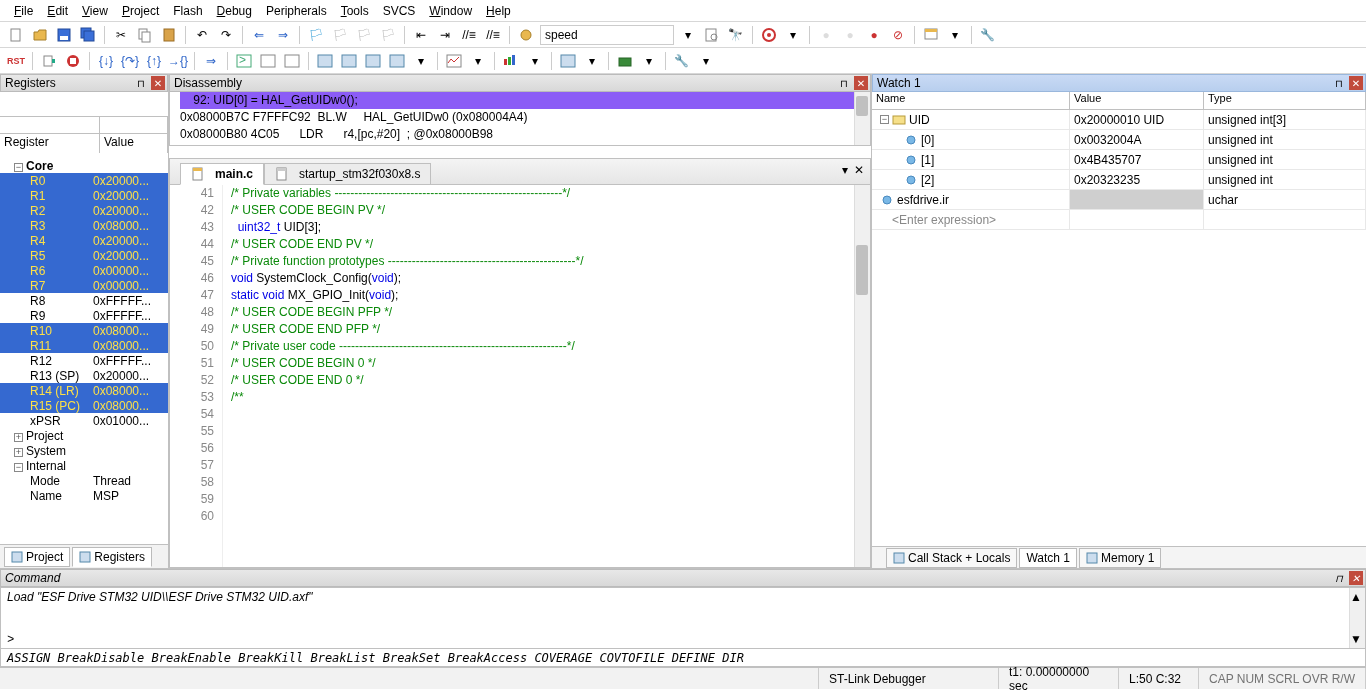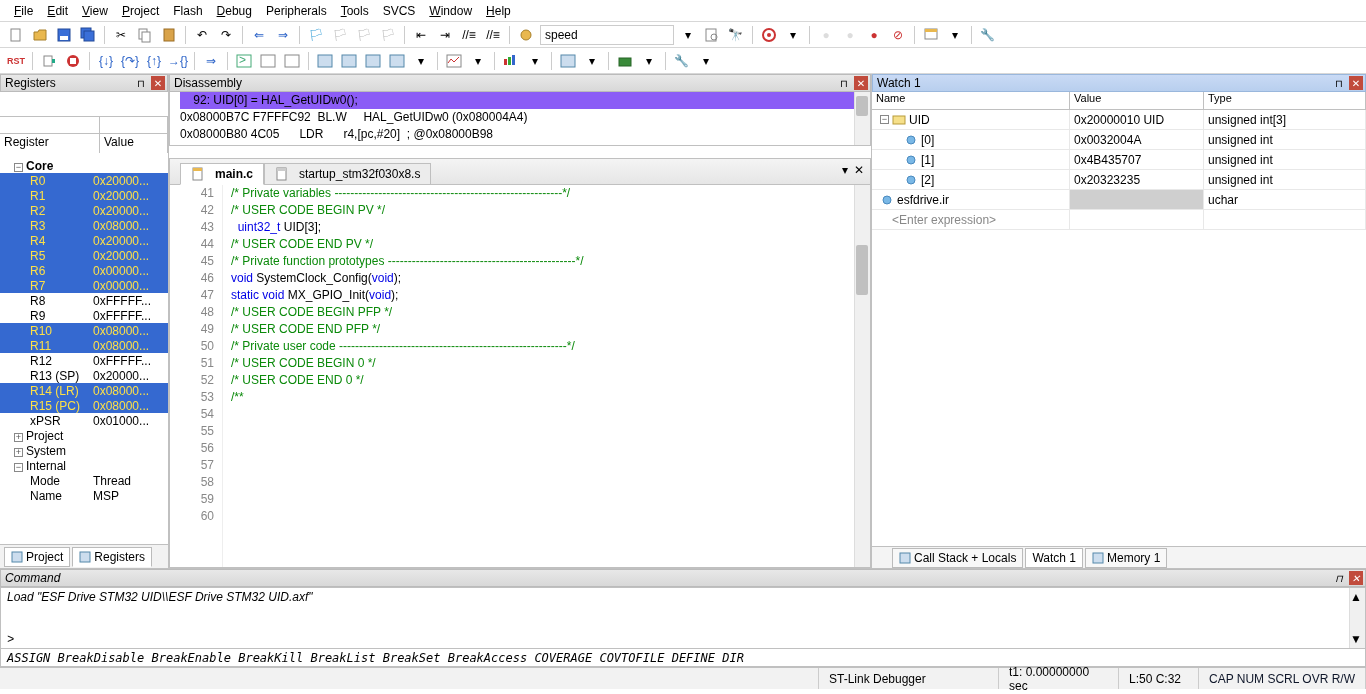--- a/index.html
+++ b/index.html
@@ -56,21 +56,21 @@
 .right { flex:1; display:flex; flex-direction:column; border-left:1px solid #c0c0c0;}
 .watch-head { display:flex; height:18px; border-bottom:1px solid #c0c0c0; background:#fff;}
 .watch-head div { border-right:1px solid #c0c0c0; padding:0 4px; font-size:11px;}
 .wh-name{ width:198px;} .wh-val{ width:134px;} .wh-type{ flex:1;}
 .watch-body { flex:1; background:#fff; }
 .wrow { display:flex; height:20px; align-items:center; border-bottom:1px solid #e8e8e8;}
 .wrow>div { border-right:1px solid #e8e8e8; height:100%; display:flex; align-items:center; padding:0 4px;}
 .wn{width:198px;} .wv{width:134px;} .wt{flex:1;}
 .wrow.gray .wv{ background:#cfcfcf; color:#555;}
 .w-icon{ width:14px; margin-right:3px; display:inline-flex;}
-.right-tabs { display:flex; border-top:1px solid #c0c0c0; height:22px; align-items:center; gap:2px; padding:0 20px; background:#f4f4f4;}
+.right-tabs { display:flex; border-top:1px solid #c0c0c0; height:22px; align-items:center; gap:2px; padding:0 14px; background:#f4f4f4;}
 .rtab { display:inline-flex; align-items:center; gap:3px; padding:2px 6px; border:1px solid #bbb; background:#f8f8f8; font-size:11px; cursor:pointer;}
 .rtab.active{ background:#fff;}
 
 .command { border-top:1px solid #c0c0c0;font-style:italic; }
 .cmd-body { height:62px; border:1px solid #c0c0c0; background:#fff; font-family:Consolas,monospace; font-size:12px; padding:2px 6px; position:relative;}
 .cmd-hint { height:18px; border:1px solid #c0c0c0; border-top:none; font-family:Consolas,monospace; font-size:12px; padding:0 6px; background:#fff; display:flex; align-items:center;}
 .statusbar { height:22px; border-top:1px solid #c0c0c0; background:#f2f2f2; display:flex; align-items:center; font-size:11px;}
 .statusbar>div{ padding:0 10px; border-right:1px solid #ccc; height:100%; display:flex; align-items:center;}
 .sb-fill{flex:1; border:none;}
 .scroll-stub { position:absolute; right:0; top:0; width:16px; height:100%; background:#f0f0f0; border-left:1px solid #ddd;}
@@ -572,14 +572,14 @@
       </div>
   </div>
   <div class="cmd-hint">ASSIGN BreakDisable BreakEnable BreakKill BreakList BreakSet BreakAccess COVERAGE COVTOFILE DEFINE DIR</div>
 </div>
 
 <div class="statusbar">
   <div class="sb-fill"></div>
   <div style="width:180px;">ST-Link Debugger</div>
   <div style="width:120px;">t1: 0.00000000 sec</div>
   <div style="width:80px;">L:50 C:32</div>
-  <div style="color:#0f172a;">CAP  NUM  SCRL  OVR  R/W</div>
+  <div style="color:#737373;">CAP  NUM  SCRL  OVR  R/W</div>
 </div>
 
 </body></html>

